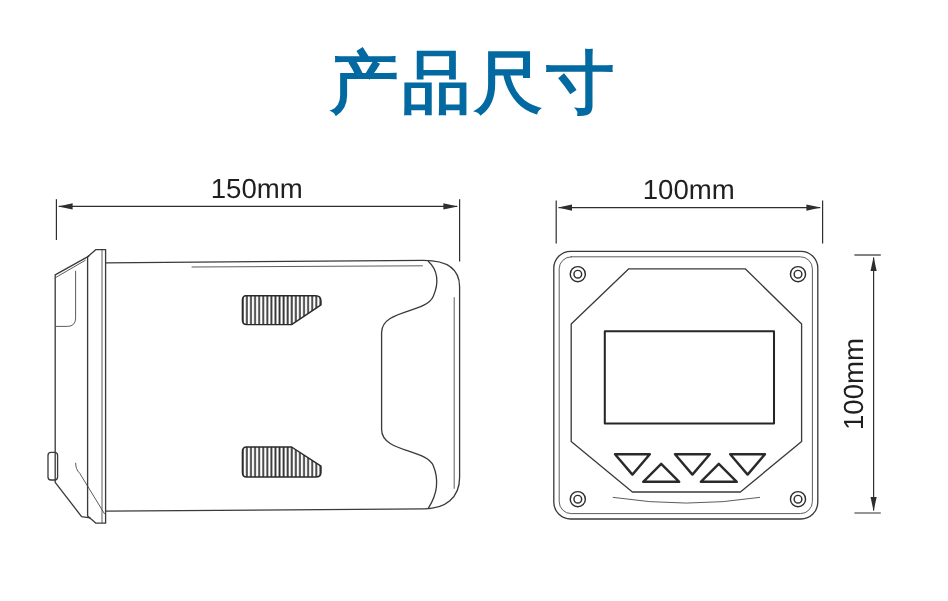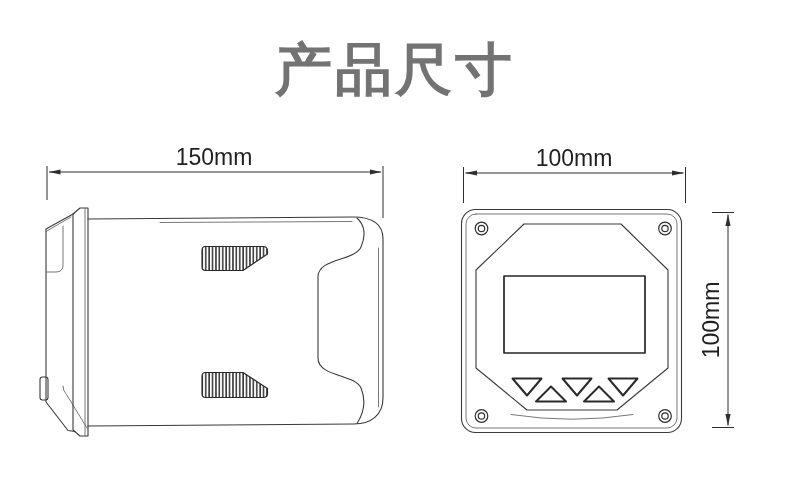--- a/index.html
+++ b/index.html
@@ -2,21 +2,21 @@
 <html><head>
 <meta charset="utf-8">
 <style>
   html,body{margin:0;padding:0;background:#fff;}
   .canvas{
     position:relative;width:790px;height:501px;background:#ffffff;
     overflow:hidden;font-family:"Liberation Sans",sans-serif;
   }
   .title{
     position:absolute;top:38px;left:0;width:100%;text-align:center;
-    font-size:57px;line-height:1.1;font-weight:600;letter-spacing:3px;color:#737373;
+    font-size:57px;line-height:1.1;font-weight:600;letter-spacing:3px;color:#0369a1;
   }
   svg.drawing{position:absolute;left:0;top:0;}
   .ln{fill:none;stroke:#3a3a3a;stroke-width:1.1;stroke-linejoin:round;stroke-linecap:round;}
   .thin{stroke-width:0.8;stroke:#555;}
   .thick{fill:none;stroke:#262626;stroke-width:1.7;stroke-linejoin:round;}
   .dim{fill:none;stroke:#2e2e2e;stroke-width:1;}
   .dimtxt{font-family:"Liberation Sans",sans-serif;font-size:23px;fill:#1f1f1f;}
   .btn{fill:#ffffff;stroke:#2a2a2a;stroke-width:2;stroke-linejoin:round;}
   .vent{fill:url(#hatchP);stroke:#2a2a2a;stroke-width:1.2;stroke-linejoin:round;}
   .scr{fill:none;stroke:#2f2f2f;stroke-width:1.2;}

